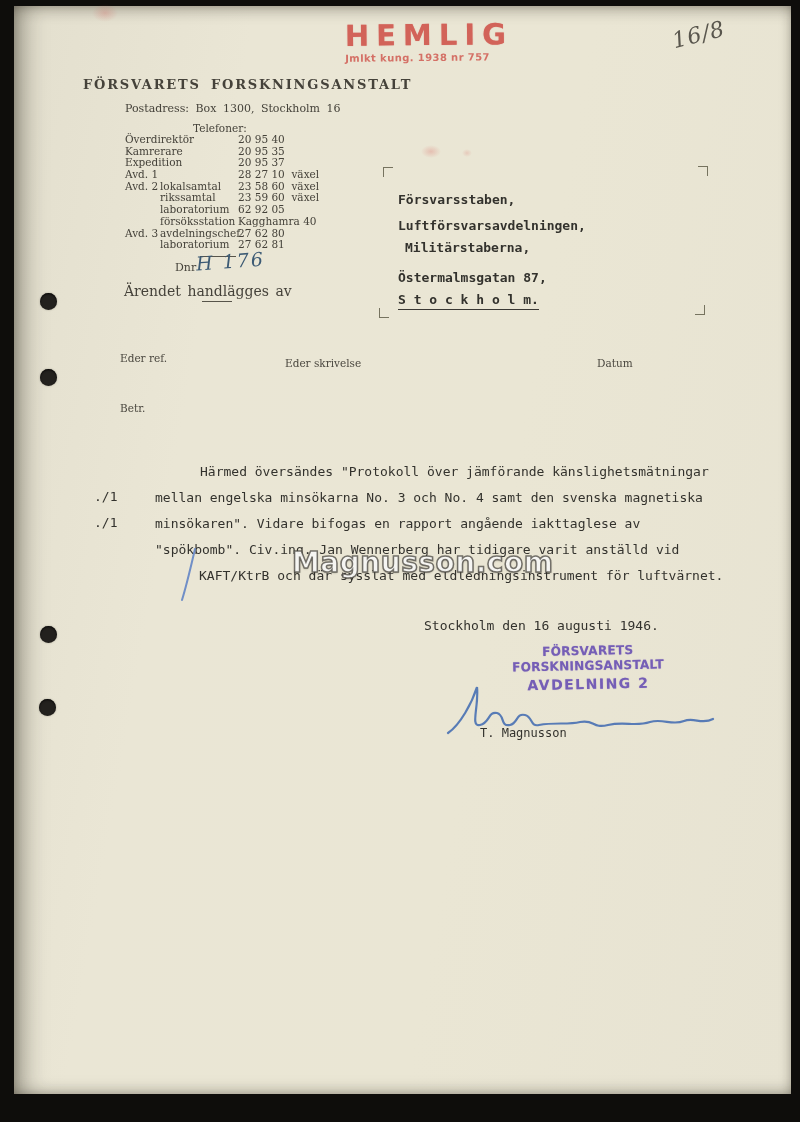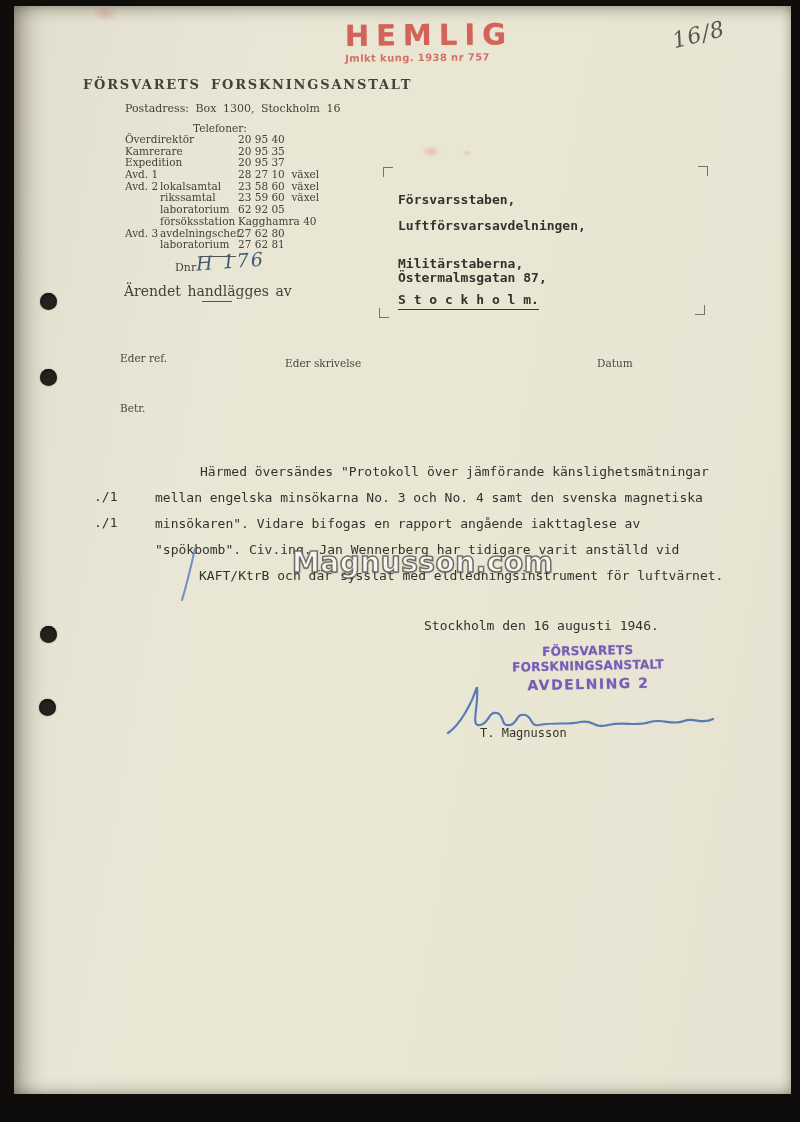--- a/index.html
+++ b/index.html
@@ -117,21 +117,21 @@
   <div class="abs serif" id="handler">Ärendet handlägges av</div>
   <div class="abs" id="handler-line"></div>
 
   <div class="abs mark" id="mk-tl"></div>
   <div class="abs mark" id="mk-tr"></div>
   <div class="abs mark" id="mk-bl"></div>
   <div class="abs mark" id="mk-br"></div>
 
   <div class="abs mono rcpt" style="top:192px;">Försvarsstaben,</div>
   <div class="abs mono rcpt" style="top:218px;">Luftförsvarsavdelningen,</div>
-  <div class="abs mono rcpt" style="top:256px;">Militärstaberna,</div>
+  <div class="abs mono rcpt" style="top:240px;margin-left:7px;">Militärstaberna,</div>
   <div class="abs mono rcpt" style="top:270px;">Östermalmsgatan 87,</div>
   <div class="abs mono rcpt" style="top:292px;" id="city"><span>S t o c k h o l m.</span></div>
 
   <div class="abs serif cap" style="left:120px;top:352px;">Eder ref.</div>
   <div class="abs serif cap" style="left:285px;top:357px;">Eder skrivelse</div>
   <div class="abs serif cap" style="left:597px;top:357px;text-align:right;">Datum</div>
   <div class="abs serif cap" style="left:120px;top:402px;">Betr.</div>
 
   <div class="abs mono encl" style="top:489px;">./1</div>
   <div class="abs mono encl" style="top:515px;">./1</div>

